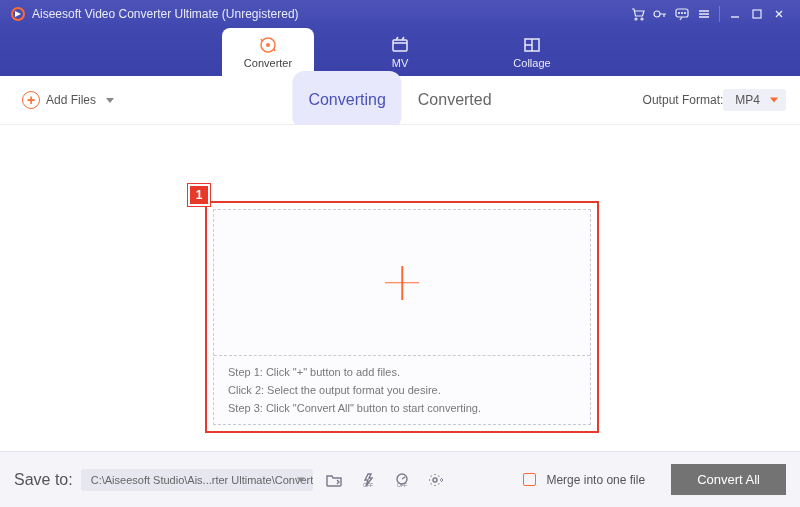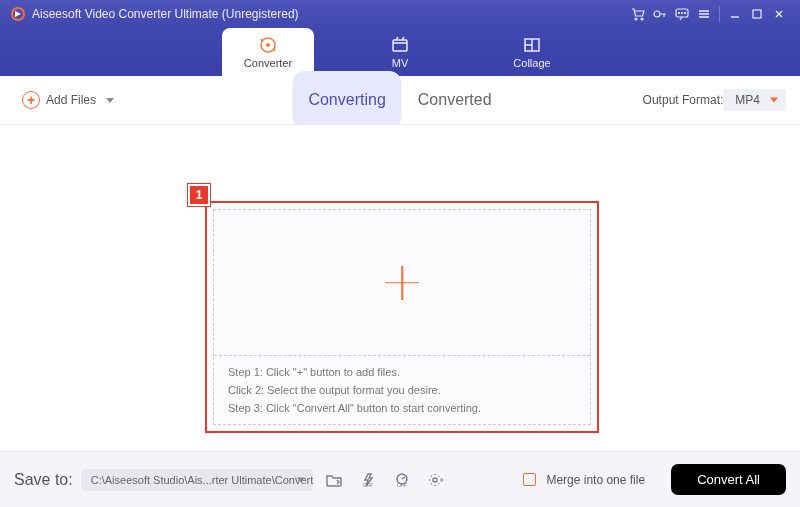--- a/index.html
+++ b/index.html
@@ -47,21 +47,21 @@
 
 
 .bottombar { position: absolute; left: 0; right: 0; bottom: 0; height: 56px; background: #f4f4f9; border-top: 1px solid #e4e4ee; display: flex; align-items: center; padding: 0 14px; gap: 8px; }
 .bottombar .lbl { font-size: 16px; color: #555; }
 .path-sel { background: #e7e7f0; padding: 5px 24px 5px 10px; font-size: 11px; color: #666; border-radius: 3px; position: relative; width: 232px; white-space: nowrap; overflow: hidden; cursor: pointer; }
 .path-sel::after { content: ""; position: absolute; right: 8px; top: 50%; transform: translateY(-50%); width: 0; height: 0; border-left: 4px solid transparent; border-right: 4px solid transparent; border-top: 5px solid #888; }
 .ico-btn { width: 26px; height: 24px; display: flex; align-items: center; justify-content: center; cursor: pointer; border-radius: 3px; }
 .ico-btn svg { stroke: #7a7a8a; fill: none; stroke-width: 1.4; }
 .merge { display: flex; align-items: center; gap: 10px; font-size: 12px; color: #555; margin-left: auto; cursor: pointer; }
 .merge .cb { width: 13px; height: 13px; border: 1.5px solid #ff6a33; border-radius: 2px; }
-.convert-btn { margin-left: 18px; background: #000000; color: #fff; font-size: 13px; padding: 8px 26px; border-radius: 7px; cursor: pointer; border: none; }
+.convert-btn { margin-left: 18px; background: #737373; color: #fff; font-size: 13px; padding: 8px 26px; border-radius: 0; cursor: pointer; border: none; }
 </style>
 </head>
 <body>
 
 <div class="titlebar">
   <span class="logo">
     <svg width="16" height="16" viewBox="0 0 16 16">
         <circle cx="8" cy="8" r="6" fill="none" stroke="#ff6a33" stroke-width="2"></circle>
         <path d="M5 5 L11 8 L5 11 Z" fill="#fff"></path>
       </svg>

